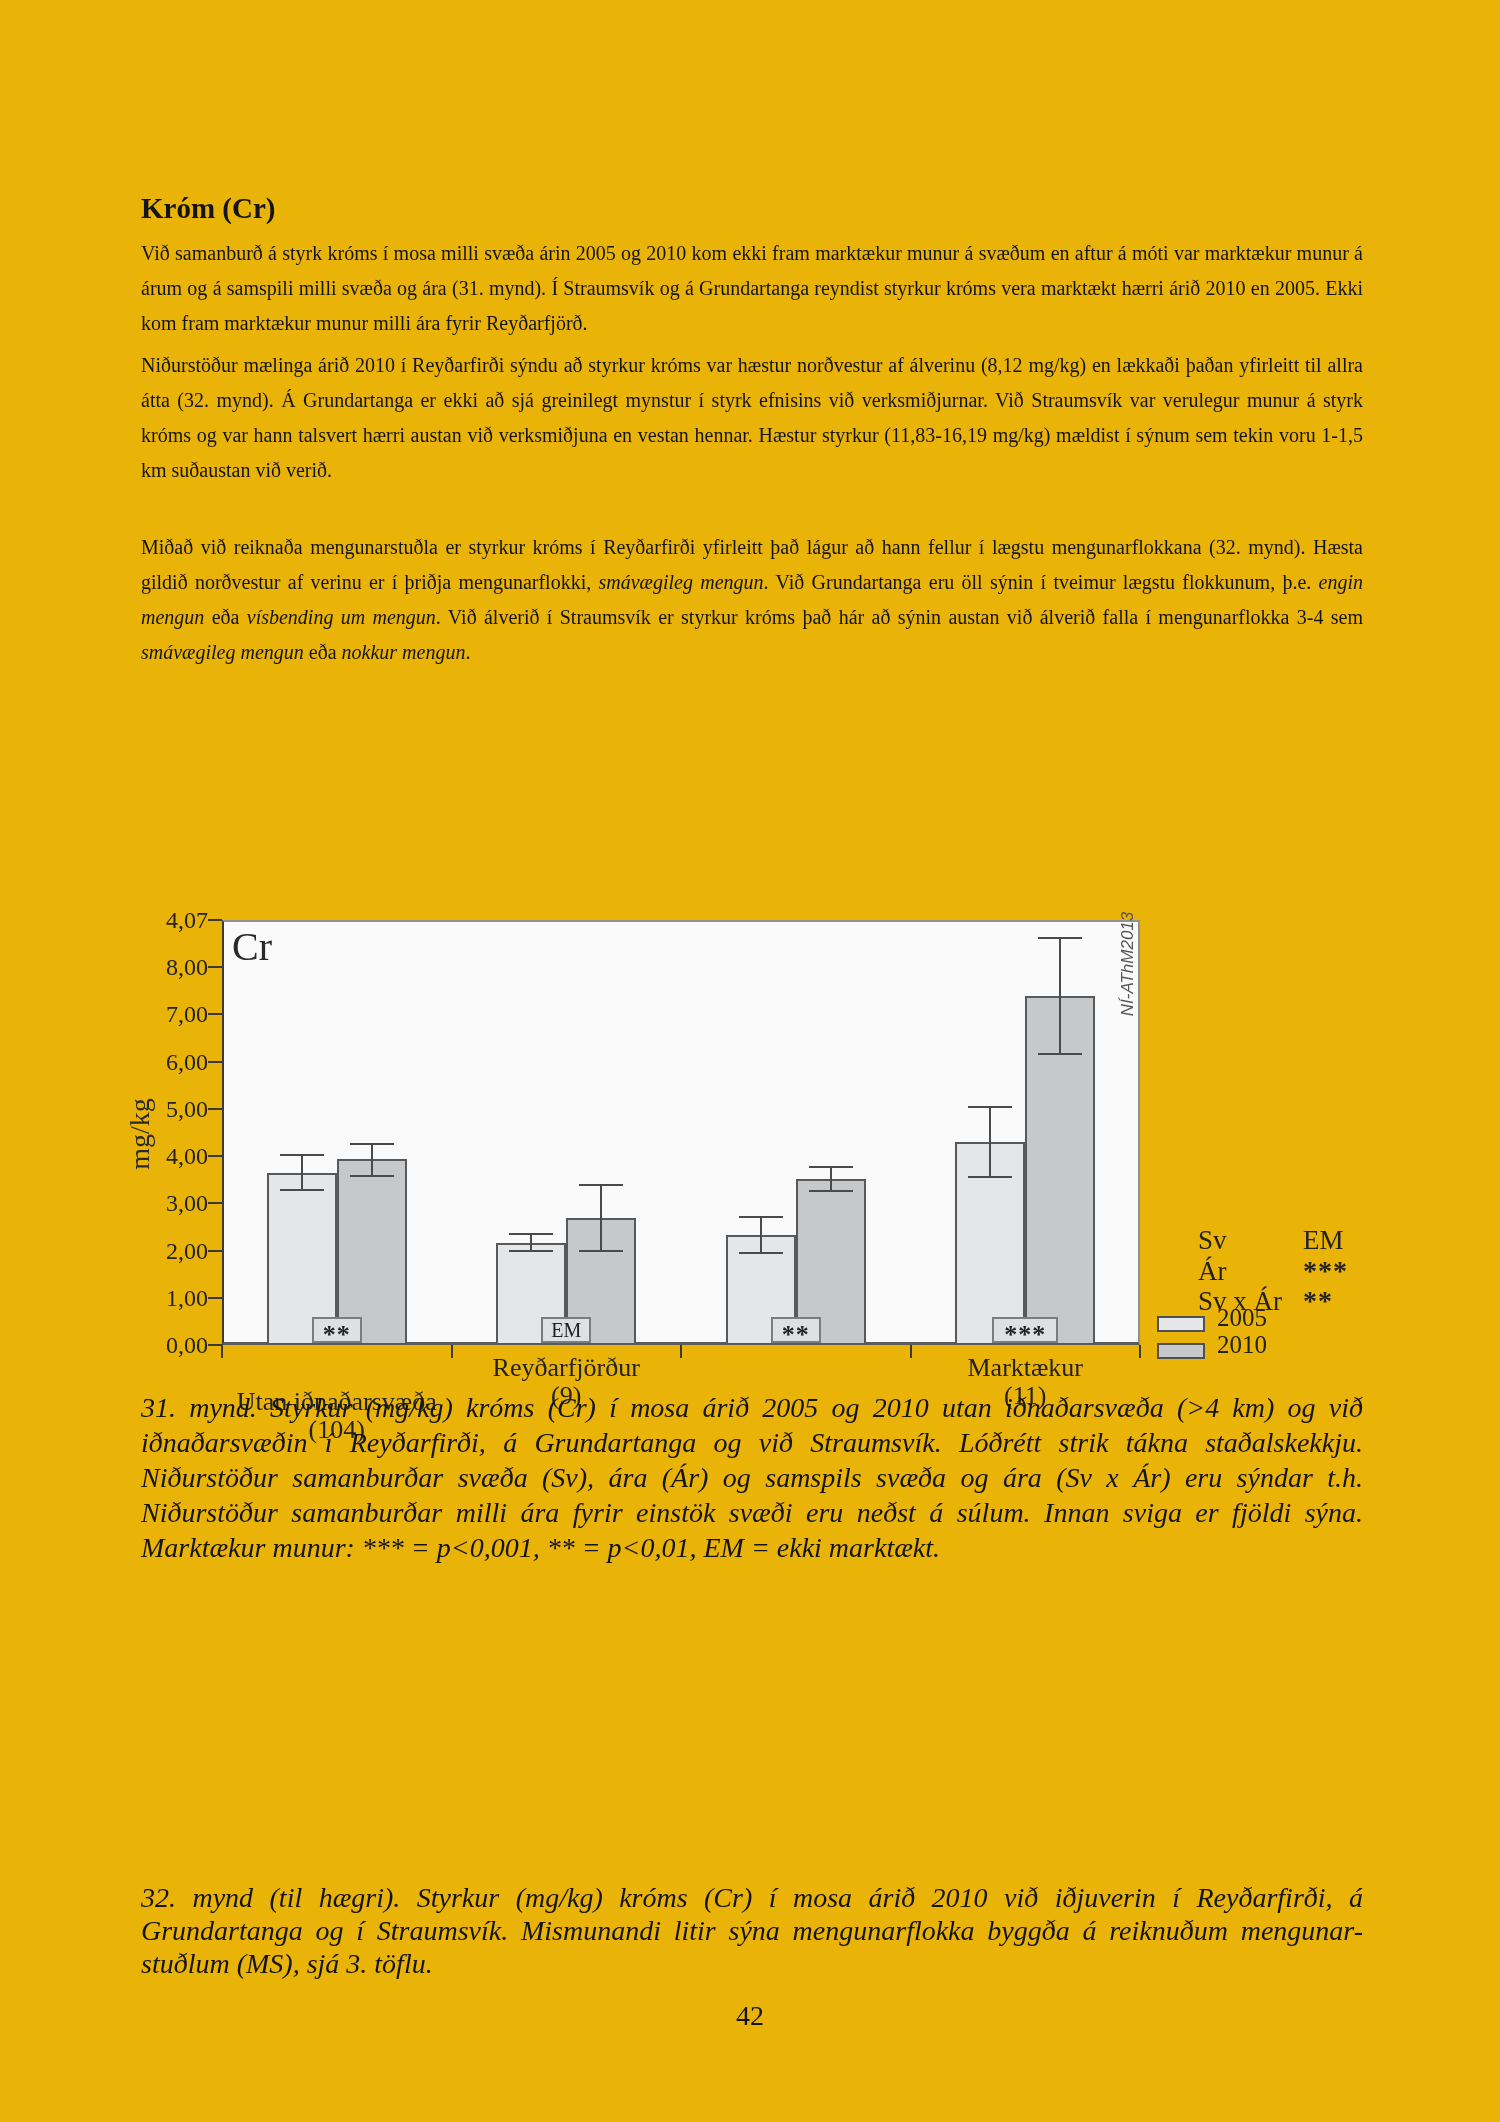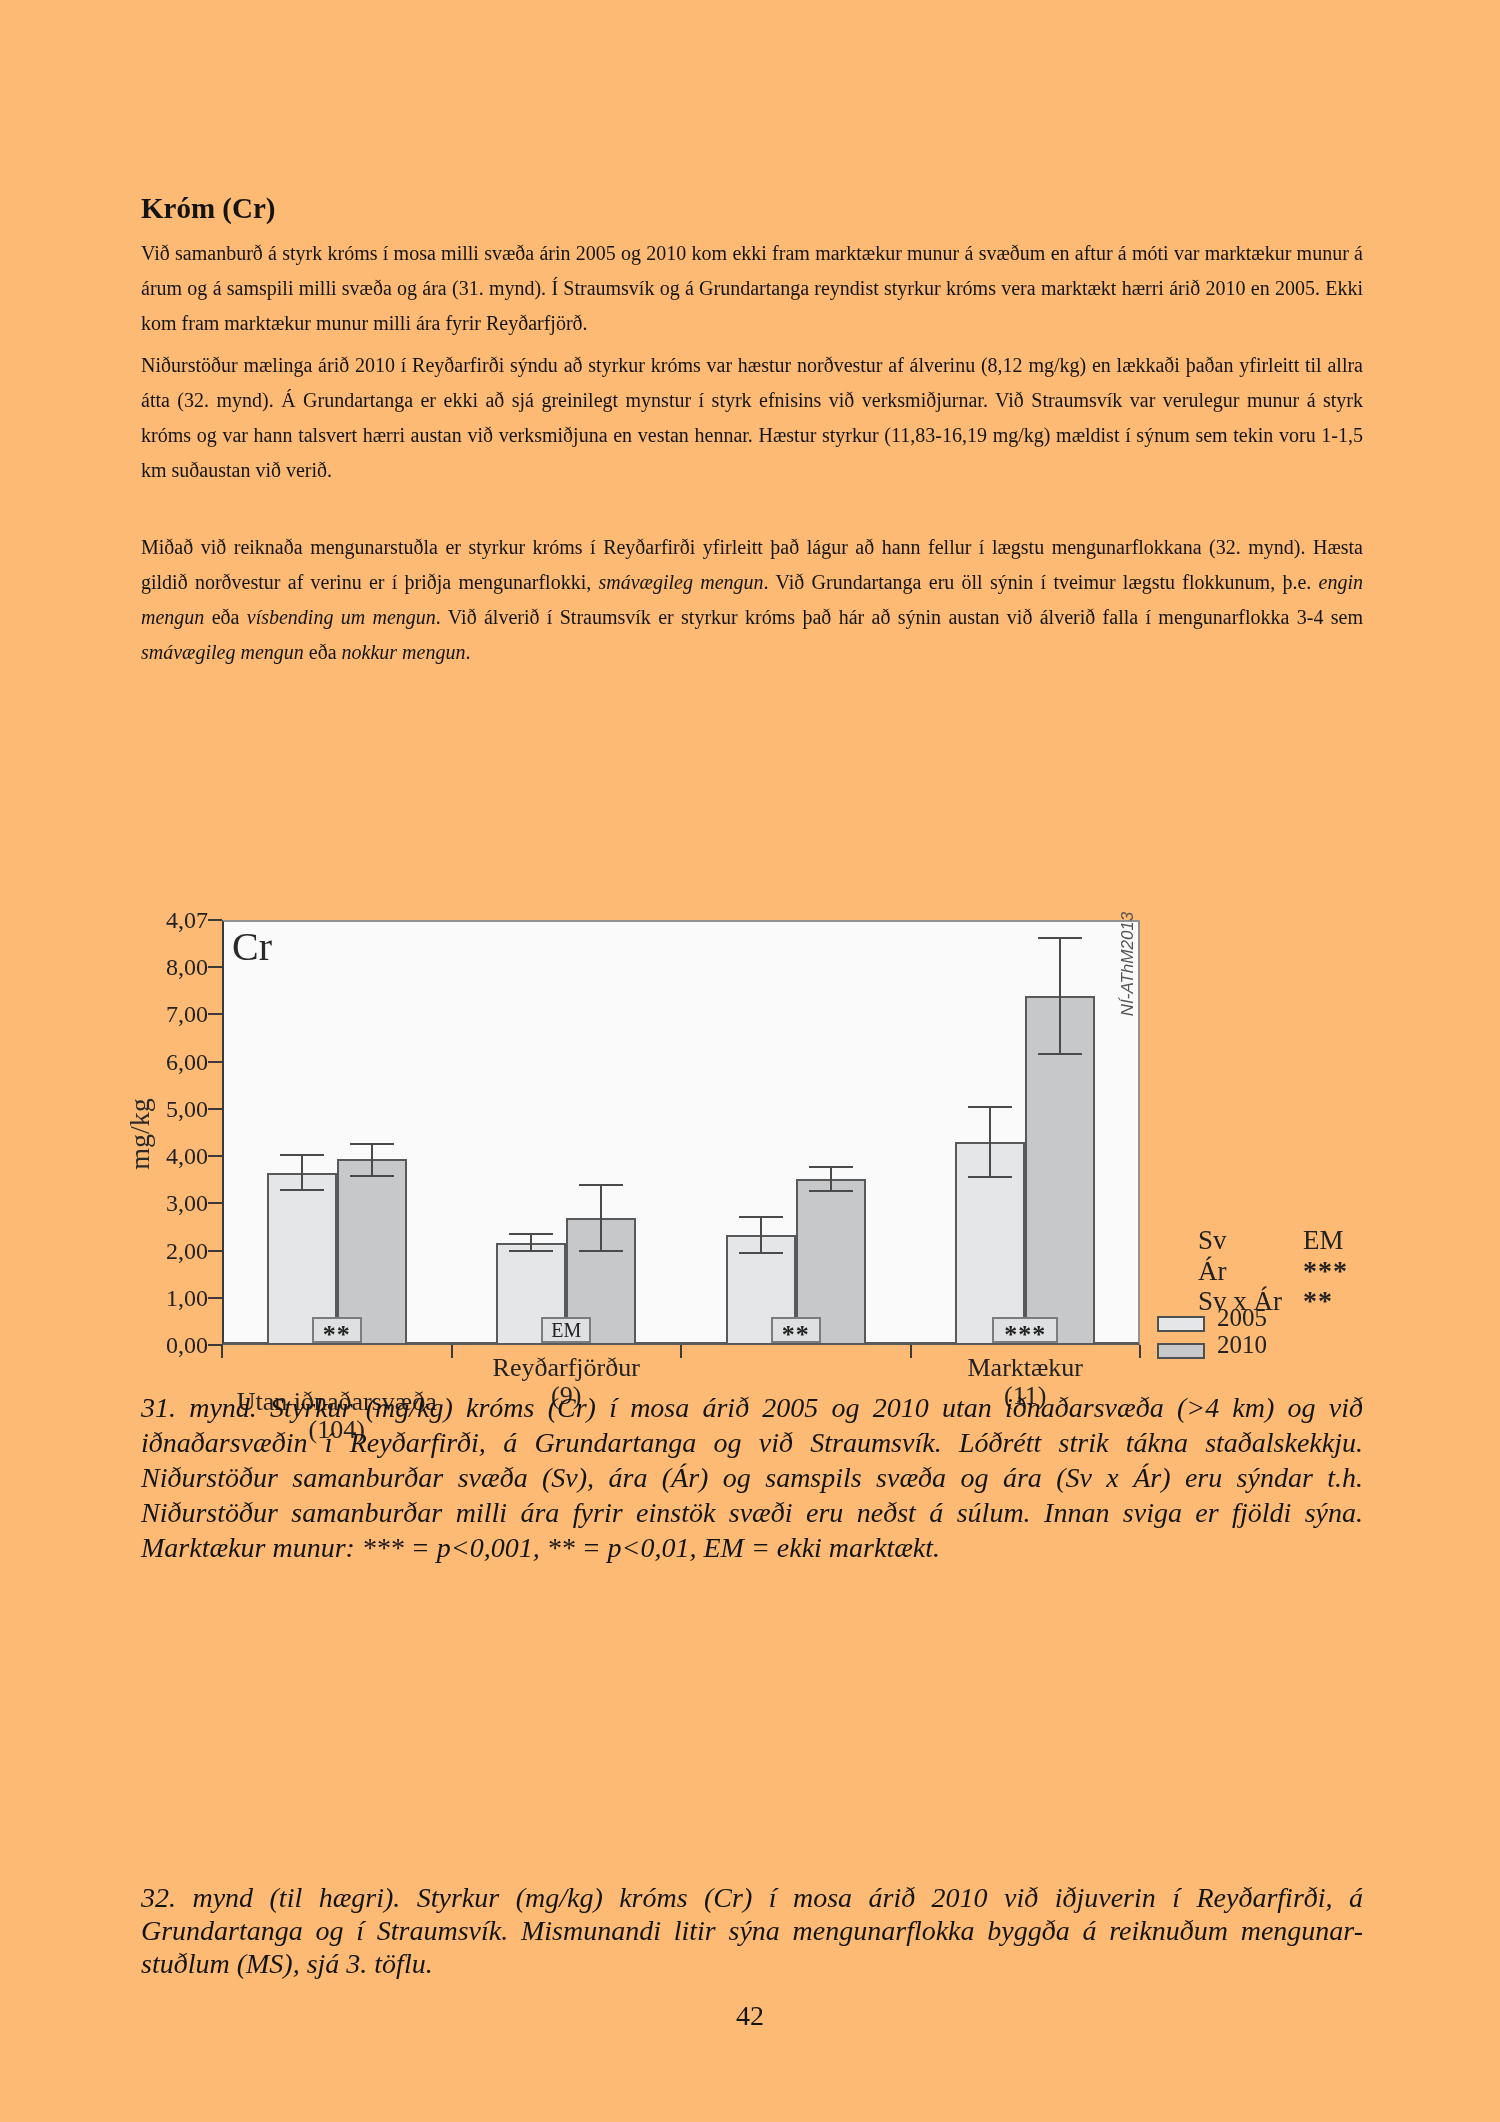--- a/index.html
+++ b/index.html
@@ -1,16 +1,16 @@
 <!DOCTYPE html>
 <html><head>
 <meta charset="utf-8">
 <style>
   html,body{margin:0;padding:0;background:#fff;}
-  .page{position:relative;width:1500px;height:2122px;background:#fdba74;overflow:hidden;
+  .page{position:relative;width:1500px;height:2122px;background:#eab308;overflow:hidden;
         font-family:"Liberation Serif",serif;color:#141414;}
   
   .doc-body{position:absolute;left:141px;top:190px;width:1222px;}
   .doc-heading{font-size:29px;font-weight:bold;line-height:36px;margin:0 0 10px 0;}
   .doc-par{font-size:20px;line-height:35px;text-align:justify;margin:0;}
   .gap-small{margin-bottom:7px;}
   .gap-big{margin-bottom:42px;}
   
   .chart{position:absolute;left:100px;top:895px;width:1340px;height:545px;}
   .plot-frame{position:absolute;left:122px;top:25px;width:918px;height:425px;box-sizing:border-box;

